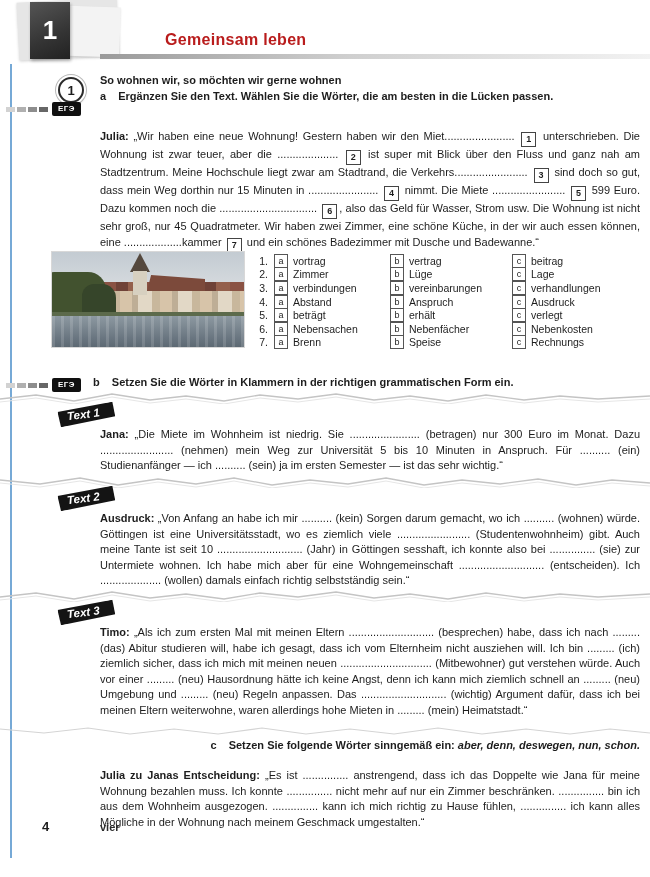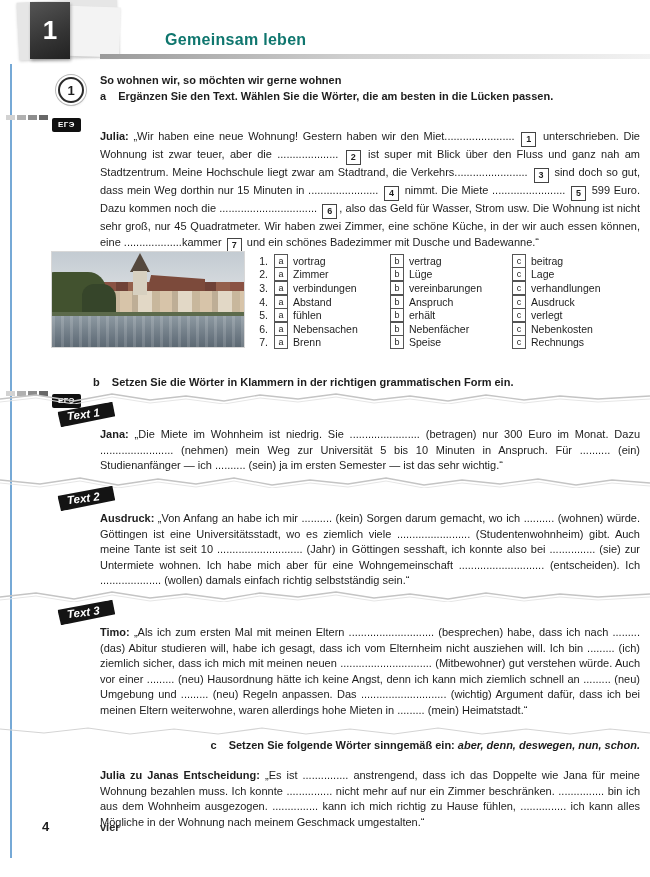--- a/index.html
+++ b/index.html
@@ -14,30 +14,30 @@
   .tab-wrap{position:absolute;left:14px;top:0;width:112px;height:66px;}
   .tab-bg1{position:absolute;left:4px;top:0;width:100px;height:58px;background:#e6e6e6;
            transform:rotate(-3deg);box-shadow:0 1px 3px rgba(0,0,0,.18);}
   .tab-bg2{position:absolute;left:18px;top:6px;width:88px;height:50px;background:#f3f3f3;
            transform:rotate(2deg);box-shadow:0 1px 2px rgba(0,0,0,.12);}
   .tab-dark{position:absolute;left:16px;top:2px;width:40px;height:57px;
             background:linear-gradient(155deg,#555 0%,#343434 60%,#222 100%);
             color:#fff;display:flex;align-items:center;justify-content:center;
             font-size:26px;font-weight:bold;box-shadow:1px 2px 3px rgba(0,0,0,.3);}
   .chapter-title{position:absolute;left:165px;top:31px;font-size:16px;font-weight:bold;
-                 color:#0f766e;letter-spacing:.3px;}
+                 color:#b91c1c;letter-spacing:.3px;}
   .header-rule{position:absolute;left:100px;top:54px;right:0;height:5px;
                background:linear-gradient(90deg,#9a9a9a 0%,#cfcfcf 45%,#f2f2f2 100%);}
 
   
   .ege-row{display:flex;align-items:center;gap:2px;}
   .ege-row .dash{display:inline-block;width:9px;height:5px;}
   .d1{background:#d2d2d2;} .d2{background:#b0b0b0;} .d3{background:#8d8d8d;} .d4{background:#676767;}
   .ege-pill{display:inline-block;background:#101010;color:#fff;font-size:8px;font-weight:bold;
-            padding:2px 6px 3px;border-radius:2px;letter-spacing:.5px;margin-left:2px;margin-top:16px;}
+            padding:2px 6px 3px;border-radius:2px;letter-spacing:.5px;margin-left:2px;}
 
   
   .sec-ex1{position:absolute;left:6px;right:13px;top:74px;}
   .num-circle{position:absolute;left:52px;top:3px;width:22px;height:22px;border:2px solid #2b2b2b;
               border-radius:50%;background:#fff;display:flex;align-items:center;justify-content:center;
               font-size:13px;font-weight:bold;
               box-shadow:0 0 0 2px #fff,0 0 0 3px #b8b8b8,1px 2px 3px rgba(0,0,0,.25);}
   .ege-abs1{position:absolute;left:0;top:28px;}
   .ex-title{margin-left:94px;font-size:11px;font-weight:bold;}
   .ex-instr{margin-left:94px;margin-top:4px;font-size:11px;font-weight:bold;}
@@ -212,21 +212,21 @@
           </span>
           <span class="opt-cell opt-c">
             <span class="letterbox">c</span>
             <span class="opt-word">Ausdruck</span>
           </span>
         </div>
         <div class="opt-row">
           <span class="opt-num">5.</span>
           <span class="opt-cell opt-a">
             <span class="letterbox">a</span>
-            <span class="opt-word">fühlen</span>
+            <span class="opt-word">beträgt</span>
           </span>
           <span class="opt-cell opt-b">
             <span class="letterbox">b</span>
             <span class="opt-word">erhält</span>
           </span>
           <span class="opt-cell opt-c">
             <span class="letterbox">c</span>
             <span class="opt-word">verlegt</span>
           </span>
         </div>

